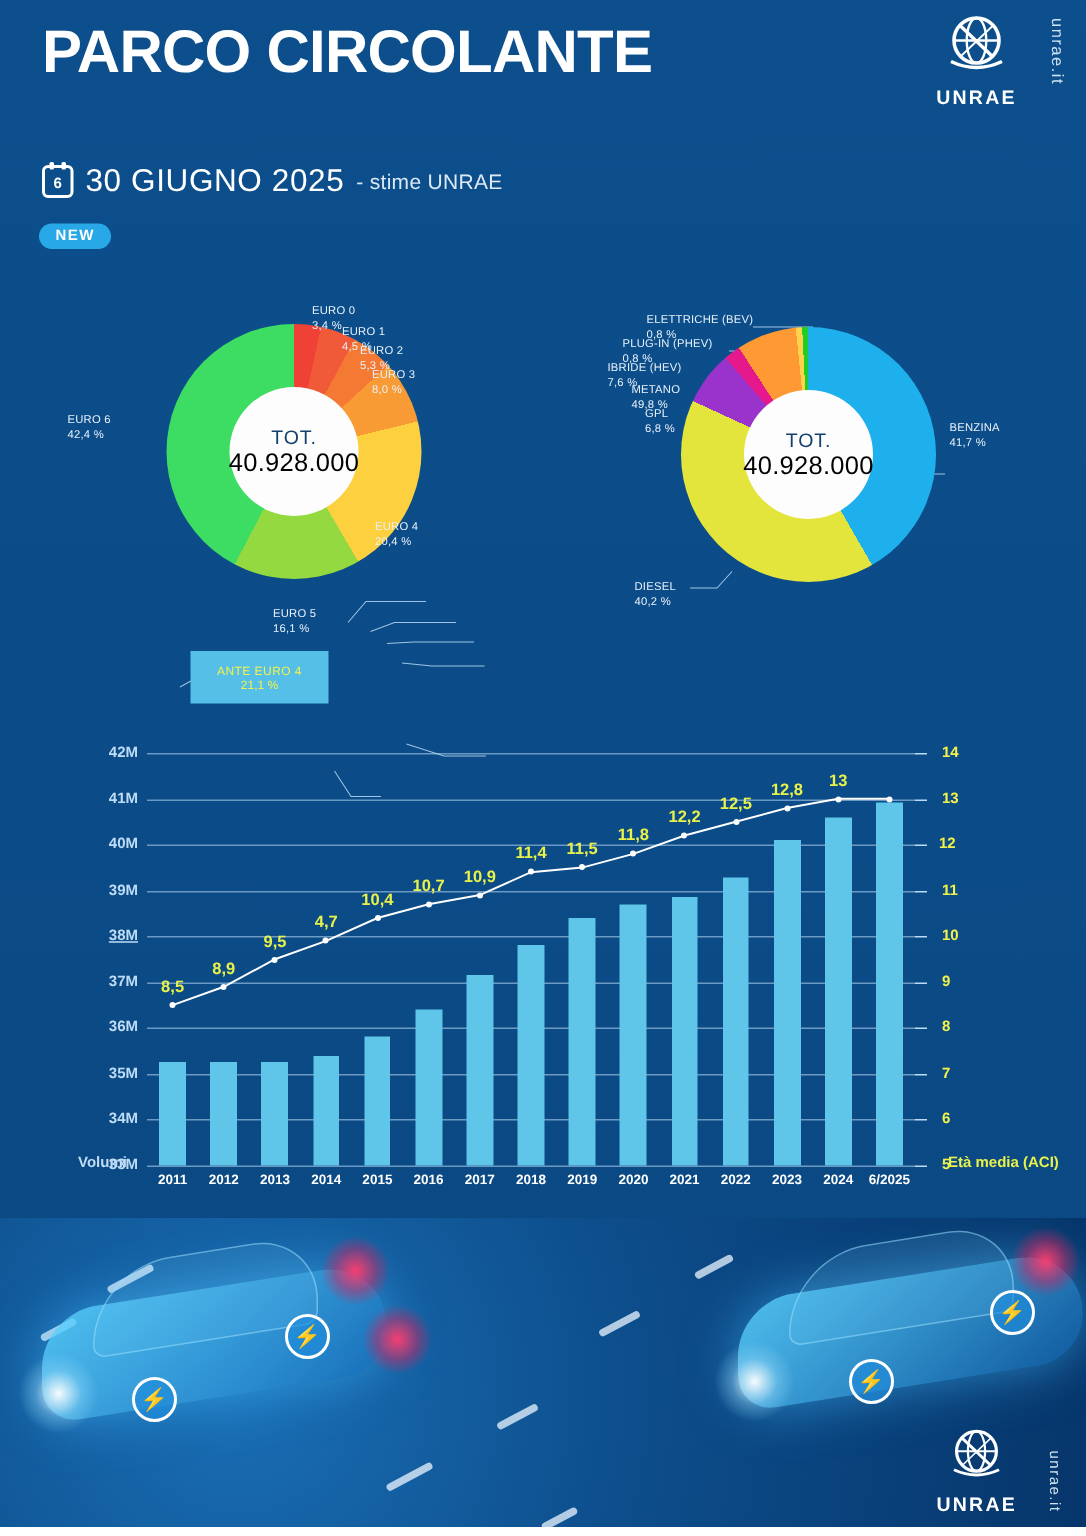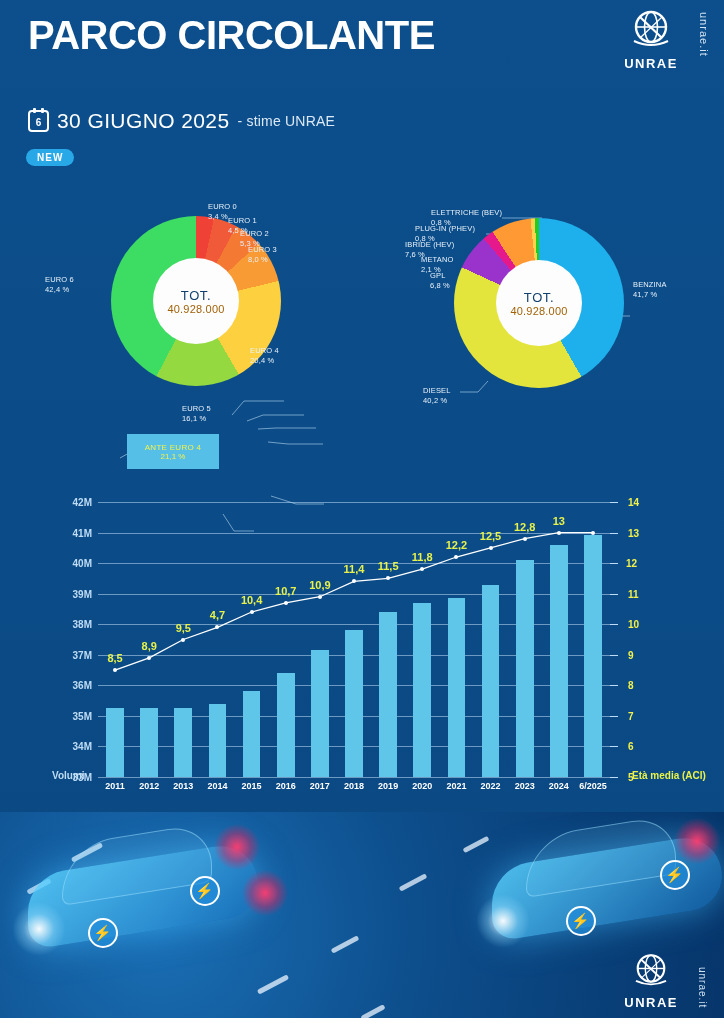--- a/index.html
+++ b/index.html
@@ -39,21 +39,21 @@
   .unrae-word { color: #fff; font-size: 13px; font-weight: 700; letter-spacing: 1.5px; margin-top: -2px; }
 
   
   .donut-wrap { position: absolute; }
   .donut { position: relative; }
   .donut-hole {
     position: absolute; border-radius: 50%; background: #fdfdfd;
     display: flex; flex-direction: column; align-items: center; justify-content: center;
   }
   .hole-tot { color: #12406e; font-size: 13px; letter-spacing: .6px; }
-  .hole-num { color: #a16207; font-size: 11px; letter-spacing: .2px; }
+  .hole-num { color: #000000; font-size: 17px; letter-spacing: .2px; }
 
   .lead { position: absolute; color: #e8f1f9; font-size: 7.5px; line-height: 1.28; letter-spacing: .15px; }
   .lead .pct { display: block; }
   svg.leaders { position: absolute; left: 0; top: 0; overflow: visible; pointer-events: none; }
 
   .ante-box { position: absolute; left: 127px; top: 434px; width: 92px; height: 35px;
      background: #56bfe8; display: flex; flex-direction: column; align-items: center; justify-content: center; }
   .ante-t { color: #f2f24a; font-size: 8px; letter-spacing: .3px; }
   .ante-p { color: #f2f24a; font-size: 8px; }
 
@@ -231,21 +231,21 @@
     <div class="lead" style="left:25px; top:28px;">
       <span>PLUG-IN (PHEV)</span>
       <span class="pct">0,8 %</span>
     </div>
     <div class="lead" style="left:15px; top:44px;">
       <span>IBRIDE (HEV)</span>
       <span class="pct">7,6 %</span>
     </div>
     <div class="lead" style="left:31px; top:59px;">
       <span>METANO</span>
-      <span class="pct">2,1 %</span>
+      <span class="pct">49,8 %</span>
     </div>
     <div class="lead" style="left:40px; top:75px;">
       <span>GPL</span>
       <span class="pct">6,8 %</span>
     </div>
     <div class="lead" style="left:243px; top:84px;">
       <span>BENZINA</span>
       <span class="pct">41,7 %</span>
     </div>
     <div class="lead" style="left:33px; top:190px;">
@@ -260,21 +260,21 @@
         <div class="ytick-l" style="top: 275px;">33M</div>
         <div class="gridline" style="top: 244.444px;"></div>
         <div class="ytick-l" style="top: 244.444px;">34M</div>
         <div class="gridline" style="top: 213.889px;"></div>
         <div class="ytick-l" style="top: 213.889px;">35M</div>
         <div class="gridline" style="top: 183.333px;"></div>
         <div class="ytick-l" style="top: 183.333px;">36M</div>
         <div class="gridline" style="top: 152.778px;"></div>
         <div class="ytick-l" style="top: 152.778px;">37M</div>
         <div class="gridline" style="top: 122.222px;"></div>
-        <div class="ytick-l" style="top: 122.222px;">38M</div>
+        <div class="ytick-l" style="top: 122.222px; text-decoration: underline;">38M</div>
         <div class="gridline" style="top: 91.6667px;"></div>
         <div class="ytick-l" style="top: 91.6667px; text-align: center;">39M</div>
         <div class="gridline" style="top: 61.1111px;"></div>
         <div class="ytick-l" style="top: 61.1111px;">40M</div>
         <div class="gridline" style="top: 30.5556px;"></div>
         <div class="ytick-l" style="top: 30.5556px;">41M</div>
         <div class="gridline" style="top: 0px;"></div>
         <div class="ytick-l" style="top: 0px;">42M</div>
         <div class="ytick-r" style="top: 275px;">5</div>
         <div class="rtickmark" style="top: 275px;"></div>

